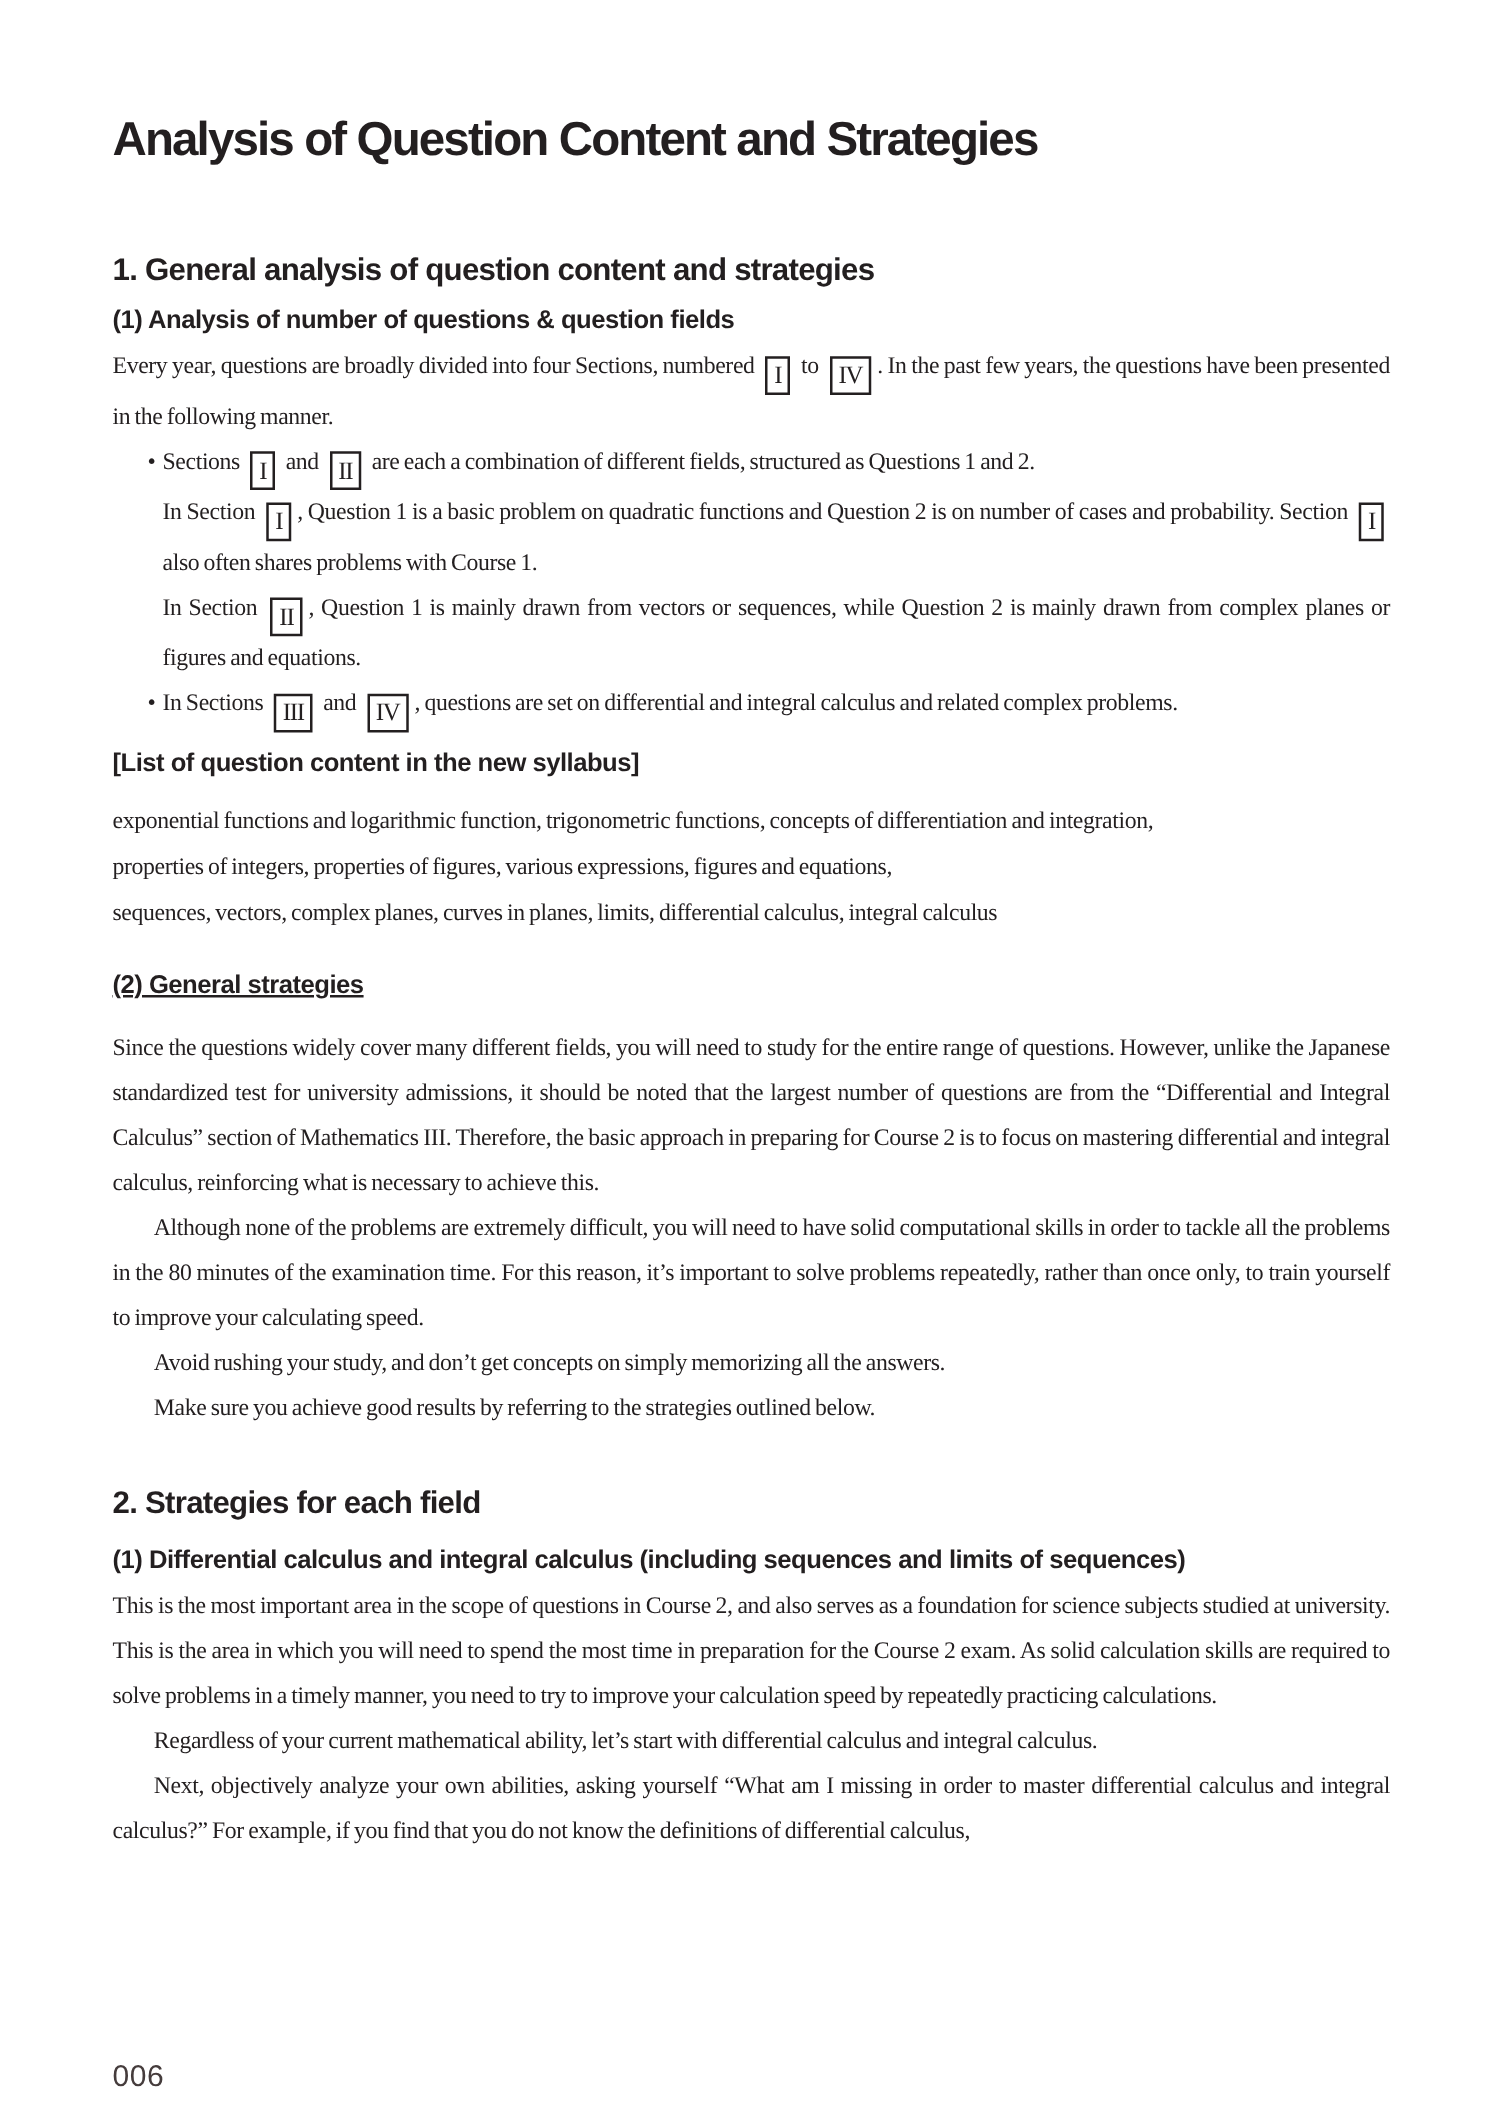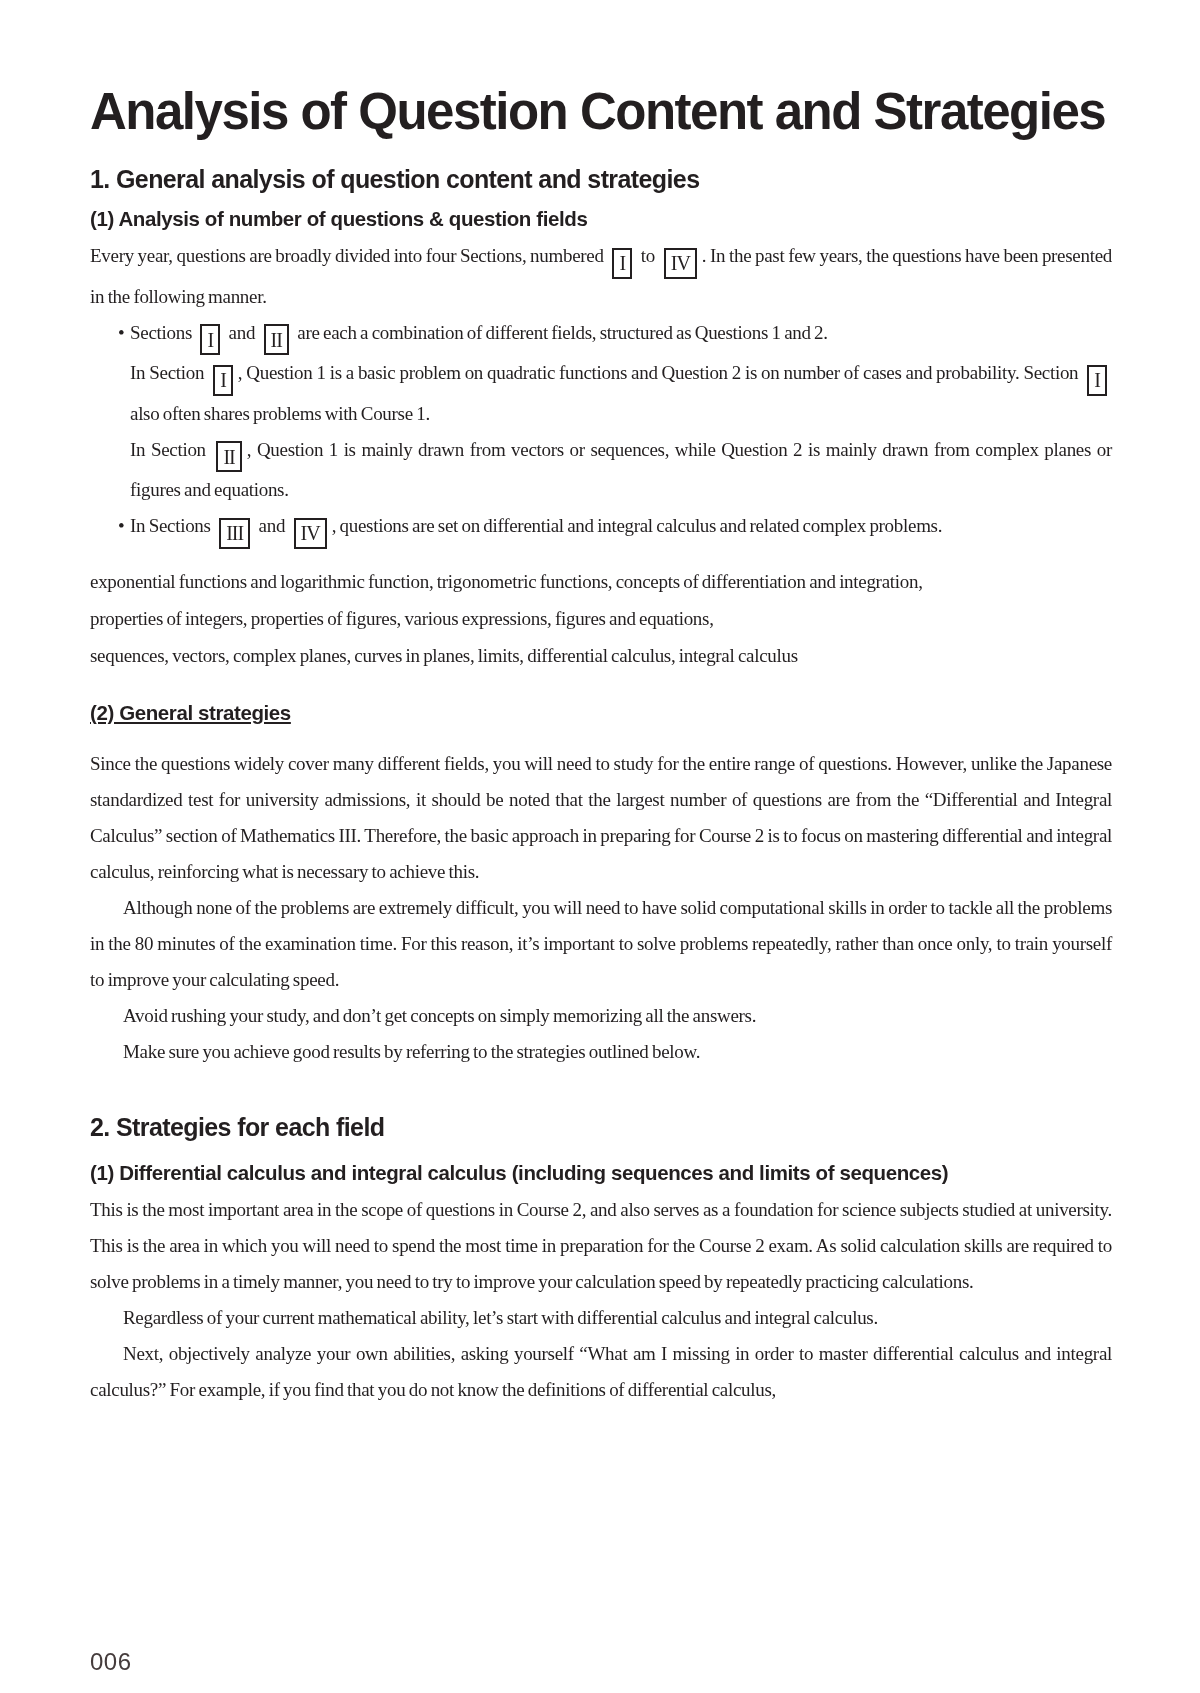--- a/index.html
+++ b/index.html
@@ -15,36 +15,36 @@
   }
   .content {
     position: absolute;
     left: 90px;
     top: 0;
     width: 1022px;
   }
   h1.doc-title {
     font-family: "Liberation Sans", sans-serif;
     font-weight: bold;
-    font-size: 51px;
+    font-size: 38px;
     line-height: 48px;
     letter-spacing: -1.5px;
     margin-top: 88px;
     color: #231f20;
     white-space: nowrap;
   }
   h2.sec-heading {
     font-family: "Liberation Sans", sans-serif;
     font-weight: bold;
     font-size: 25px;
     line-height: 30px;
     letter-spacing: -0.6px;
     color: #231f20;
   }
-  h2.sec-1 { margin-top: 28px; }
+  h2.sec-1 { margin-top: 65px; }
   h2.sec-2 { margin-top: 42px; }
   h3.sub-heading {
     font-family: "Liberation Sans", sans-serif;
     font-weight: bold;
     font-size: 20.5px;
     line-height: 26px;
     letter-spacing: -0.4px;
     color: #231f20;
   }
   h3.sub-1-1 { margin-top: 12px; }
@@ -130,20 +130,21 @@
       <p class="body just">Sections <span class="rn-box">I</span> and <span class="rn-box">II</span> are each a combination of different fields, structured as Questions 1 and 2.</p>
       <p class="body just">In Section <span class="rn-box">I</span>, Question 1 is a basic problem on quadratic functions and Question 2 is on number of cases and probability. Section <span class="rn-box">I</span> also often shares problems with Course 1.</p>
       <p class="body just">In Section <span class="rn-box">II</span>, Question 1 is mainly drawn from vectors or sequences, while Question 2 is mainly drawn from complex planes or figures and equations.</p>
     </div>
 
     <div class="bullet-item">
       <span class="bullet-dot">•</span>
       <p class="body just">In Sections <span class="rn-box">III</span> and <span class="rn-box">IV</span>, questions are set on differential and integral calculus and related complex problems.</p>
     </div>
 
+    <h4 class="list-heading">[List of question content in the new syllabus]</h4>
 
     <div class="list-block">
       <p class="body">exponential functions and logarithmic function, trigonometric functions, concepts of differentiation and integration,</p>
       <p class="body">properties of integers, properties of figures, various expressions, figures and equations,</p>
       <p class="body">sequences, vectors, complex planes, curves in planes, limits, differential calculus, integral calculus</p>
     </div>
 
     <h3 class="sub-heading sub-1-2">(2) General strategies</h3>
 
     <p class="body just after-heading">Since the questions widely cover many different fields, you will need to study for the entire range of questions. However, unlike the Japanese standardized test for university admissions, it should be noted that the largest number of questions are from the “Differential and Integral Calculus” section of Mathematics III. Therefore, the basic approach in preparing for Course 2 is to focus on mastering differential and integral calculus, reinforcing what is necessary to achieve this.</p>

